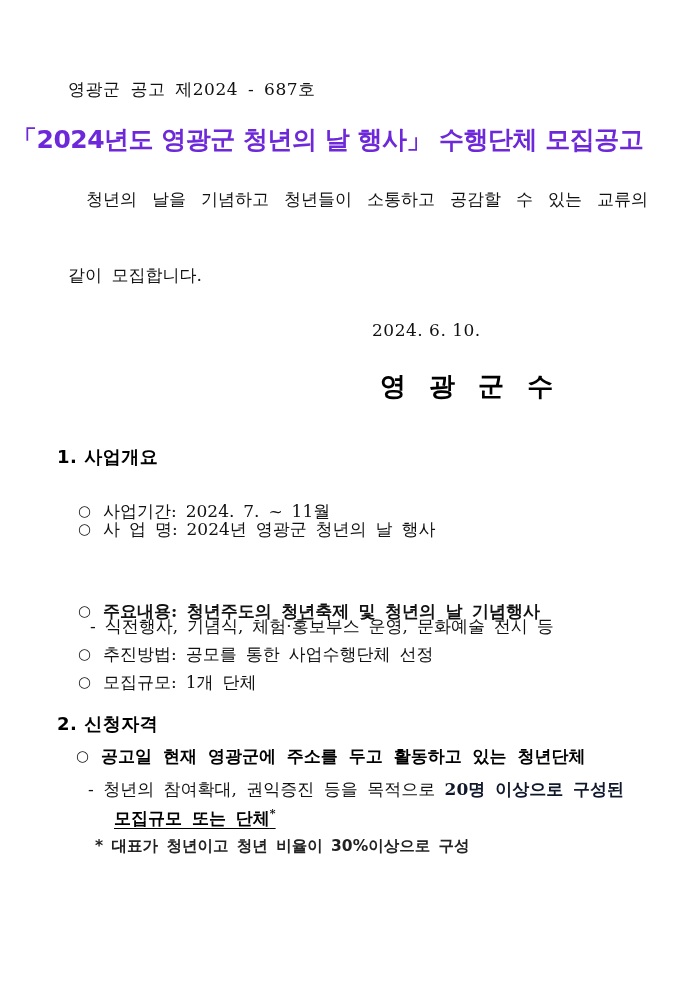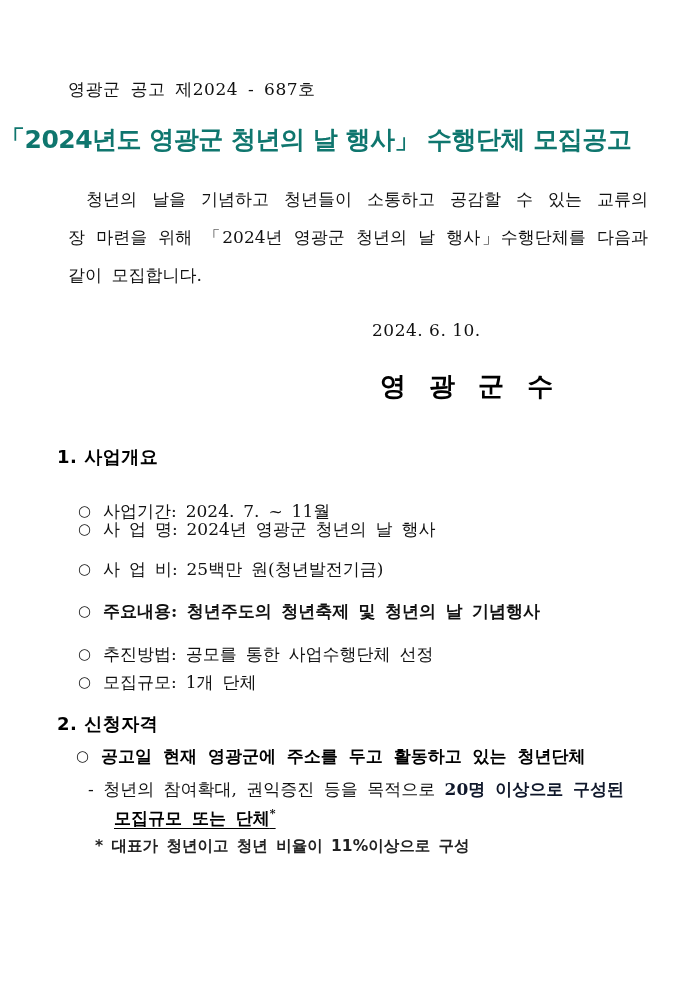--- a/index.html
+++ b/index.html
@@ -14,27 +14,27 @@
   }
   .abs { position: absolute; white-space: nowrap; }
 
   .doc-number {
     left: 68px; top: 78px;
     font-size: 17px;
     letter-spacing: 0.5px;
     word-spacing: 4px;
   }
   .notice-title {
-    left: 0; top: 123px; width: 589px;
+    left: 12px; top: 123px; width: 589px;
     text-align: center;
     font-family: "DejaVu Sans", "Liberation Sans", sans-serif;
     font-weight: bold;
     font-size: 25px;
     letter-spacing: -0.5px;
-    color: #0f766e;
+    color: #6d28d9;
   }
   .intro-line {
     left: 68px; width: 580px;
     font-size: 17px;
     word-spacing: 4px;
     text-align: justify;
     text-align-last: justify;
     white-space: normal;
   }
   .intro-line.first { text-indent: 18px; }
@@ -121,46 +121,45 @@
 </head>
 <body>
 
 <div class="page">
 
   <div class="abs doc-number">영광군 공고 제2024 - 687호</div>
 
   <div class="abs notice-title">「2024년도 영광군 청년의 날 행사」 수행단체 모집공고</div>
 
   <div class="abs intro-line first" id="intro1">청년의 날을 기념하고 청년들이 소통하고 공감할 수 있는 교류의</div>
-  <div class="abs intro-line" id="intro2">장 마련을 위해 「2024년 영광군 청년의 날 행사」수행단체를 다음과</div>
   <div class="abs intro-line last" id="intro3">같이 모집합니다.</div>
 
   <div class="abs notice-date">2024.  6.  10.</div>
 
   <div class="abs signer">영 광 군 수</div>
 
   <div class="abs sec-heading" id="sec1-heading">1. 사업개요</div>
 
   <div class="abs item" id="item-name">
     <span class="bullet">○</span><span>사 업 명: 2024년 영광군 청년의 날 행사</span>
   </div>
 
   <div class="abs item" id="item-period">
     <span class="bullet">○</span><span>사업기간: 2024. 7. ~ 11월</span>
   </div>
 
 
-  <div class="abs item" id="item-budget">
-    <span class="bullet">○</span><span>사 업 비: 25백만 원(청년발전기금)</span>
-  </div>
 
   <div class="abs item" id="item-content">
     <span class="bullet">○</span><span>주요내용: 청년주도의 청년축제 및 청년의 날 기념행사</span>
   </div>
 
+  <div class="abs item" id="item-content-sub">
+    <span>- 식전행사, 기념식, 체험·홍보부스 운영, 문화예술 전시 등</span>
+  </div>
 
   <div class="abs item" id="item-method">
     <span class="bullet">○</span><span>추진방법: 공모를 통한 사업수행단체 선정</span>
   </div>
 
   <div class="abs item" id="item-scale">
     <span class="bullet">○</span><span>모집규모: 1개 단체</span>
   </div>
 
   <div class="abs sec-heading" id="sec2-heading">2. 신청자격</div>
@@ -170,15 +169,15 @@
   </div>
 
   <div class="abs item" id="eligibility-sub1">
     <span>- 청년의 참여확대, 권익증진 등을 목적으로 </span><span class="bold-run">20명 이상으로 구성된</span>
   </div>
 
   <div class="abs item" id="eligibility-sub2">
     <span class="underline-wrap"><span>모집규모 또는 단체</span><span class="sup-mark">*</span></span>
   </div>
 
-  <div class="abs item" id="footnote">* 대표가 청년이고 청년 비율이 11%이상으로 구성</div>
+  <div class="abs item" id="footnote">* 대표가 청년이고 청년 비율이 30%이상으로 구성</div>
 
 </div>
 
 </body></html>

